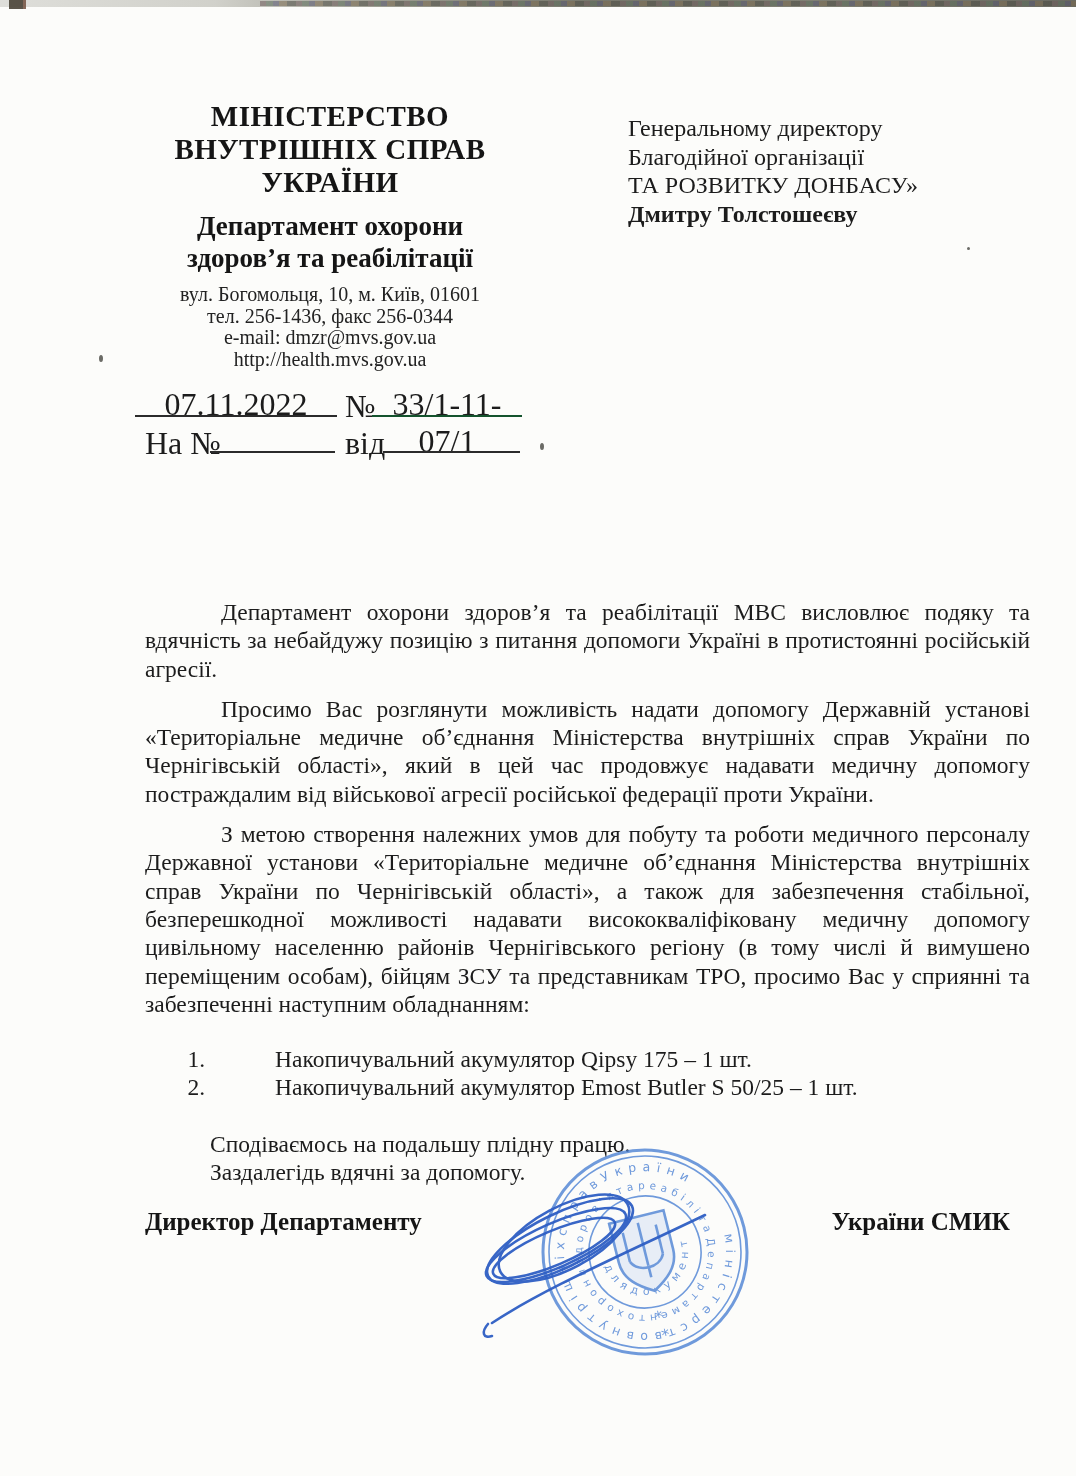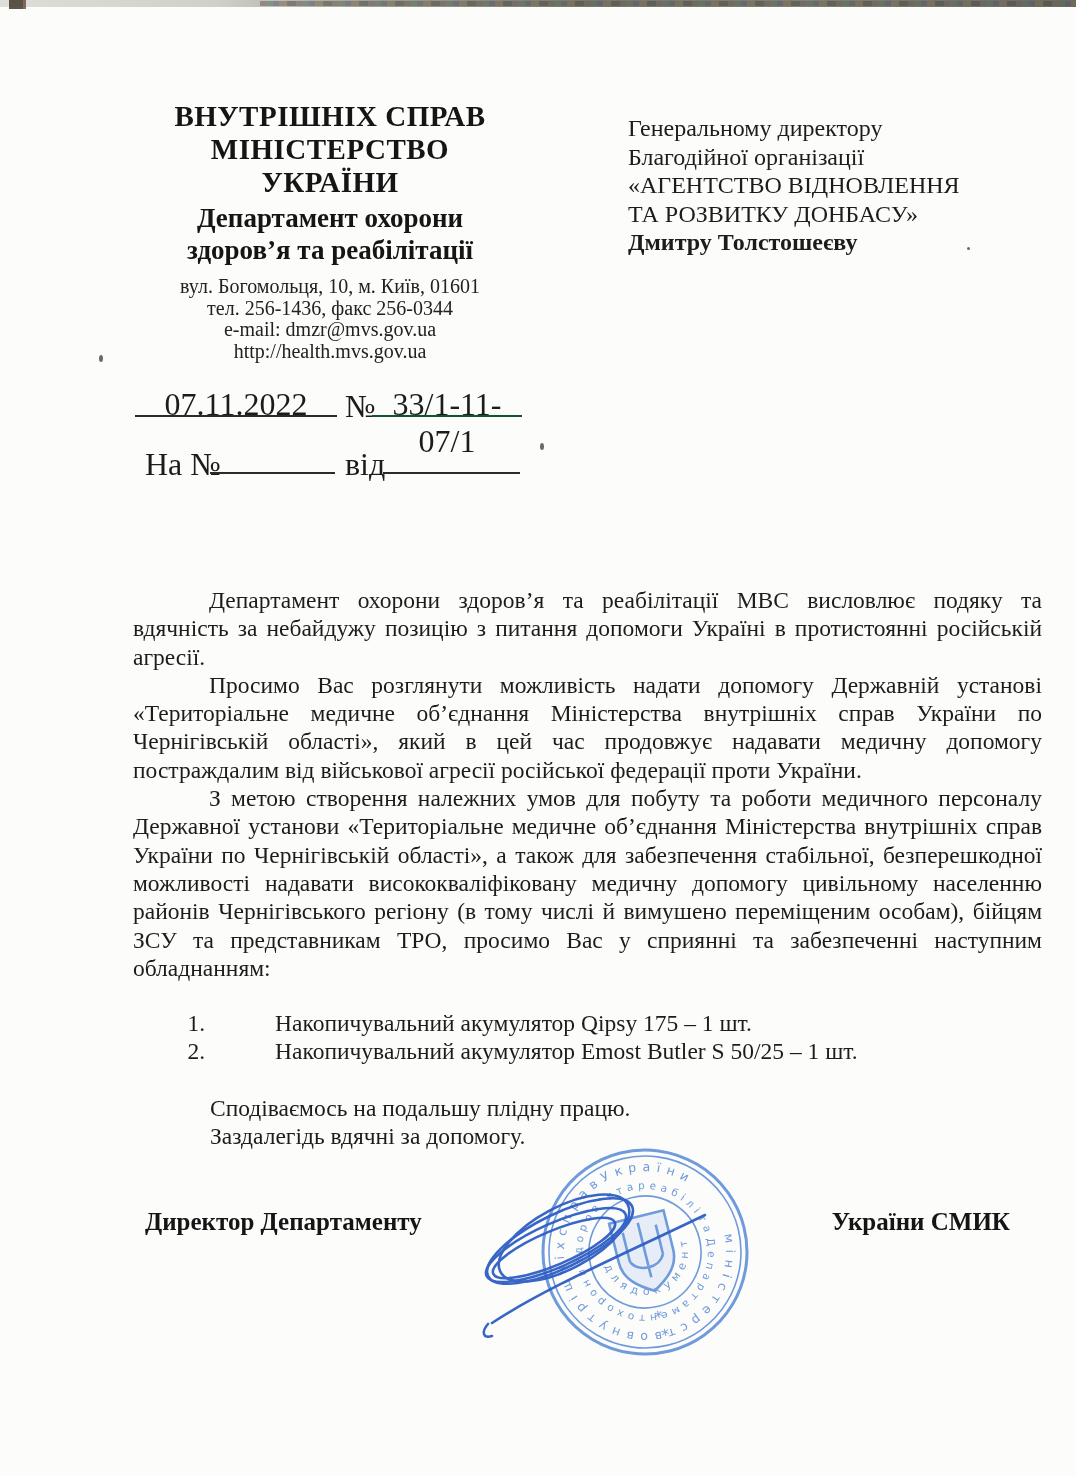--- a/index.html
+++ b/index.html
@@ -30,21 +30,21 @@
   }
   .speck{position:absolute;background:#6b6b66;border-radius:50%;}
 
   
   .sender{
     position:absolute;left:150px;top:100px;width:360px;
     text-align:center;
   }
   .sender .org-line{font-weight:bold;font-size:29px;line-height:33px;letter-spacing:.5px;color:#151515;}
   .sender .dept-line{font-weight:bold;font-size:27px;line-height:32px;color:#151515;}
-  .sender .dept-block{margin-top:3px;}
+  .sender .dept-block{margin-top:11px;}
   .sender .addr-block{margin-top:10px;}
   .sender .addr-line{font-size:20px;line-height:21.5px;color:#222;}
 
   .recipient{
     position:absolute;left:628px;top:106px;width:360px;
     font-size:24px;line-height:28.6px;text-align:left;margin-top:8px;
   }
   .recipient .name{font-weight:bold;}
 
   
@@ -52,21 +52,21 @@
   .ref-row1{position:relative;height:30px;}
   .date-cell{
     position:absolute;left:0;top:0;width:202px;height:29px;
     border-bottom:2px solid #2b2b2b;text-align:center;
   }
   .no-label{position:absolute;left:210px;top:2px;}
   .number-cell{
     position:absolute;left:237px;top:0;width:150px;height:29px;
     border-bottom:2px solid #14532d;text-align:center;
   }
-  .ref-row2{position:relative;height:32px;margin-top:28px;}
+  .ref-row2{position:relative;height:32px;margin-top:7px;}
   .na-label{position:absolute;left:10px;top:2px;}
   .blank-cell-1{
     position:absolute;left:75px;top:0;width:125px;height:28px;
     border-bottom:2px solid #2b2b2b;
   }
   .vid-label{position:absolute;left:210px;top:2px;}
   .blank-cell-2{
     position:absolute;left:248px;top:0;width:137px;height:28px;
     border-bottom:2px solid #2b2b2b;
   }
@@ -74,21 +74,21 @@
   
   .subject{position:absolute;left:145px;top:496px;width:372px;
     font-weight:bold;font-size:24px;line-height:29px;color:#151515;}
   .subject .l1{text-align:justify;text-align-last:justify;}
 
   
   .body-text{
     position:absolute;left:133px;top:586px;width:909px;
     font-size:23.5px;line-height:28.3px;text-align:justify;
   }
-  .body-text p{margin:0;text-indent:76px;}
+  .body-text p{margin:12px;text-indent:76px;}
   .list{margin-top:27px;}
   .list-row{display:flex;}
   .li-num{width:72px;text-align:right;padding-right:0;box-sizing:border-box;}
   .li-text{padding-left:70px;}
   .closing{margin-top:28px;}
   .closing div{padding-left:77px;}
 
   
   .sign-row{
     position:absolute;left:145px;top:1208px;width:865px;
@@ -106,39 +106,38 @@
 <div class="page">
 
   <div class="scan-strip"></div>
   <div class="scan-strip-noise"></div>
   <div class="scan-corner-mark"></div>
   <div class="speck" style="left:99px;top:355px;width:4px;height:7px;"></div>
   <div class="speck" style="left:540px;top:443px;width:4px;height:7px;"></div>
   <div class="speck" style="left:967px;top:247px;width:3px;height:3px;"></div>
 
   <div class="sender">
+    <div class="org-line">МІНІСТЕРСТВО</div>
     <div class="org-line">ВНУТРІШНІХ СПРАВ</div>
-    <div class="org-line">МІНІСТЕРСТВО</div>
     <div class="org-line">УКРАЇНИ</div>
     <div class="dept-block">
       <div class="dept-line">Департамент охорони</div>
       <div class="dept-line">здоров’я та реабілітації</div>
     </div>
     <div class="addr-block">
       <div class="addr-line">вул. Богомольця, 10, м. Київ, 01601</div>
       <div class="addr-line">тел.  256-1436, факс 256-0344</div>
       <div class="addr-line">e-mail: dmzr@mvs.gov.ua</div>
       <div class="addr-line">http://health.mvs.gov.ua</div>
     </div>
   </div>
 
   <div class="recipient">
     <div>Генеральному директору</div>
     <div>Благодійної організації</div>
-    <div>«АГЕНТСТВО ВІДНОВЛЕННЯ</div>
     <div>ТА РОЗВИТКУ ДОНБАСУ»</div>
     <div class="name">Дмитру Толстошеєву</div>
   </div>
 
   <div class="refline">
     <div class="ref-row1">
       <span class="date-cell">07.11.2022</span>
       <span class="no-label">№</span>
       <span class="number-cell">33/1-11-07/1</span>
     </div>

